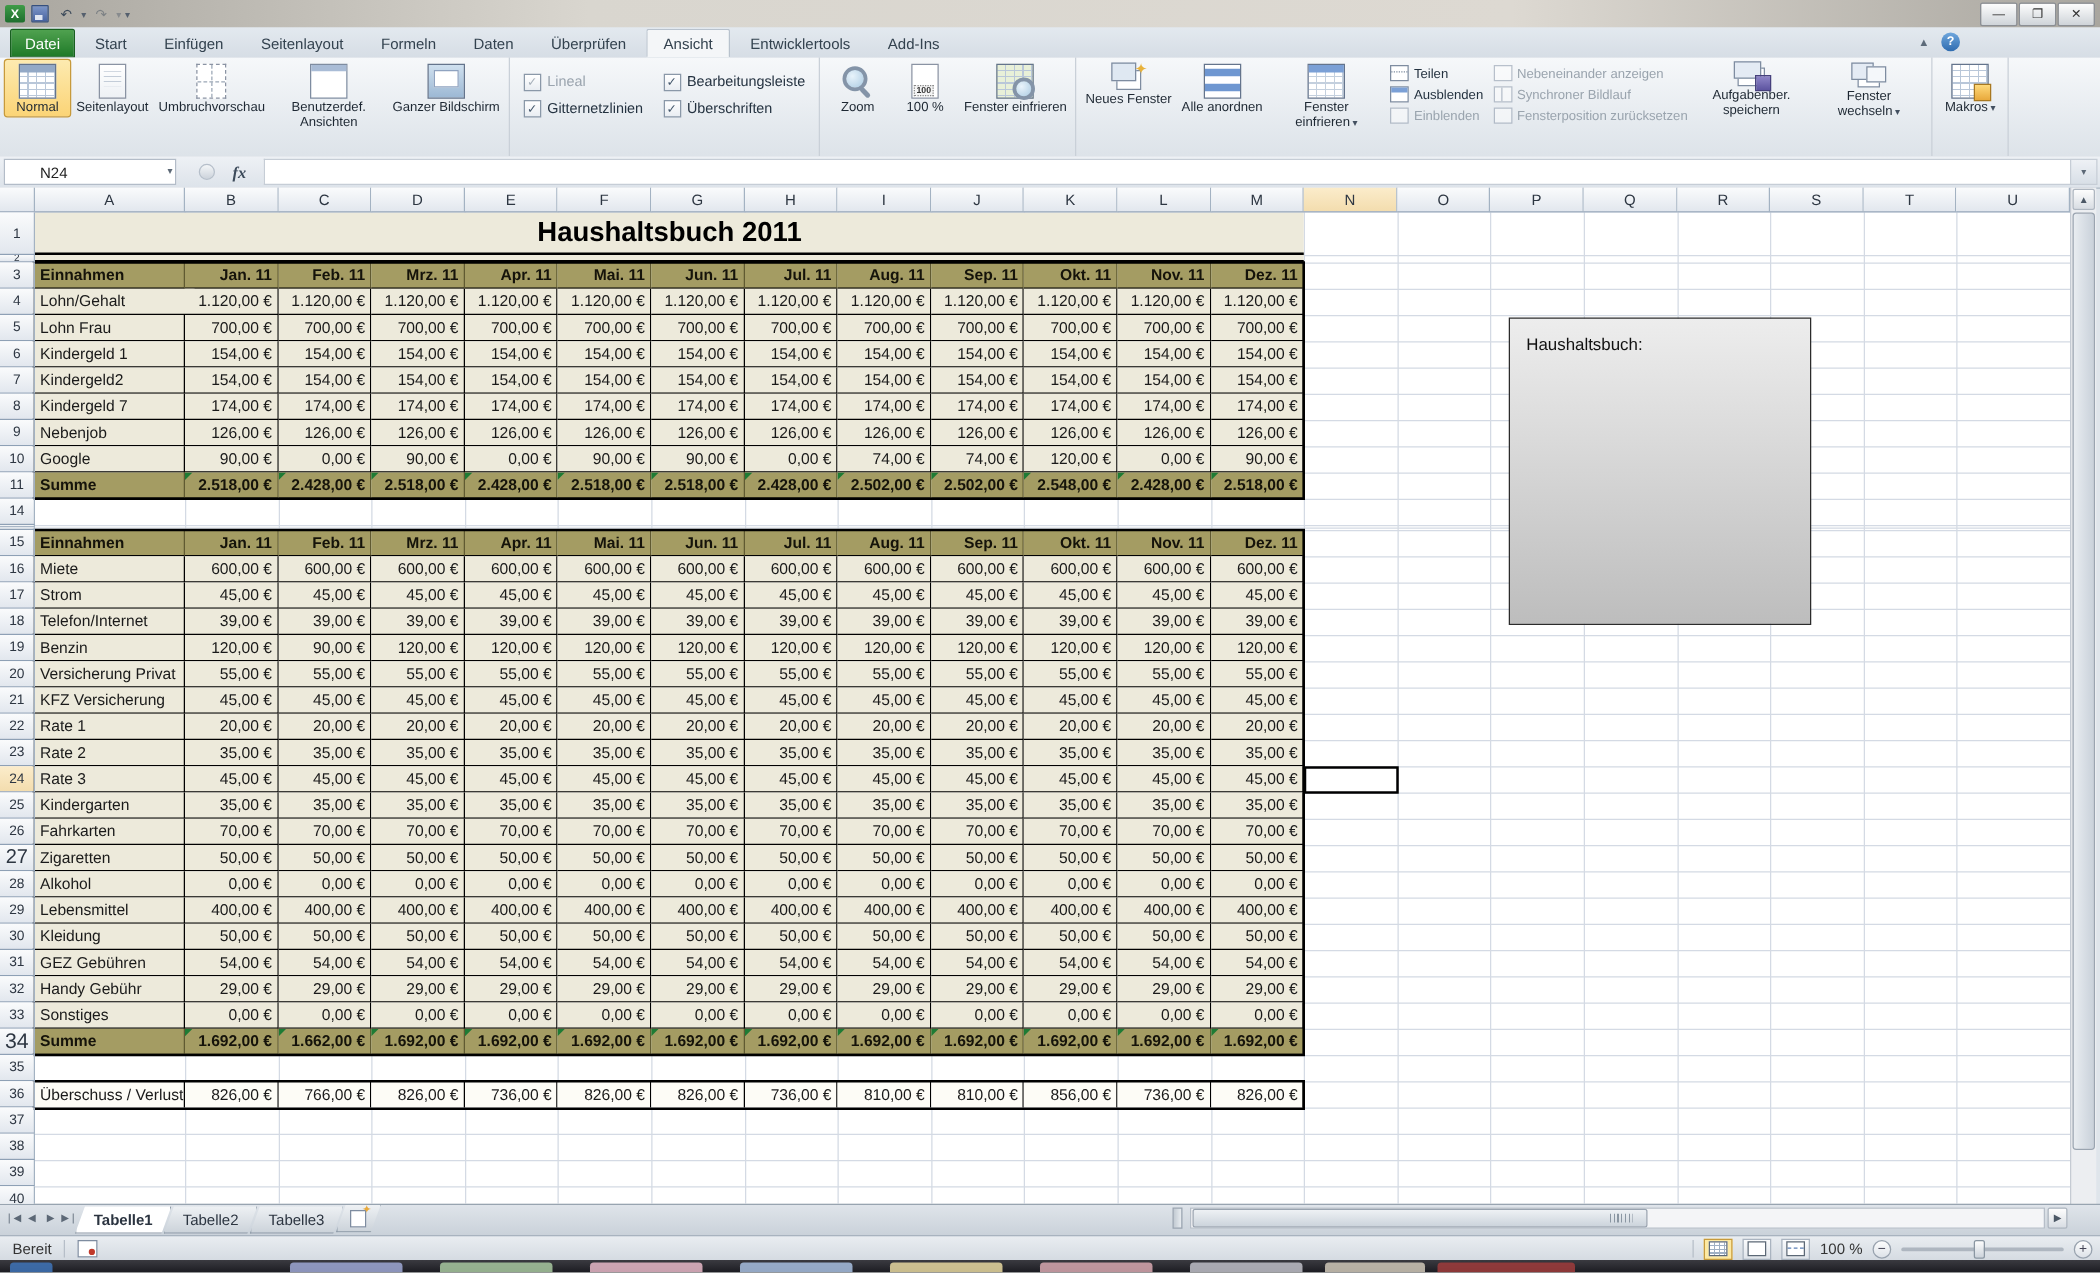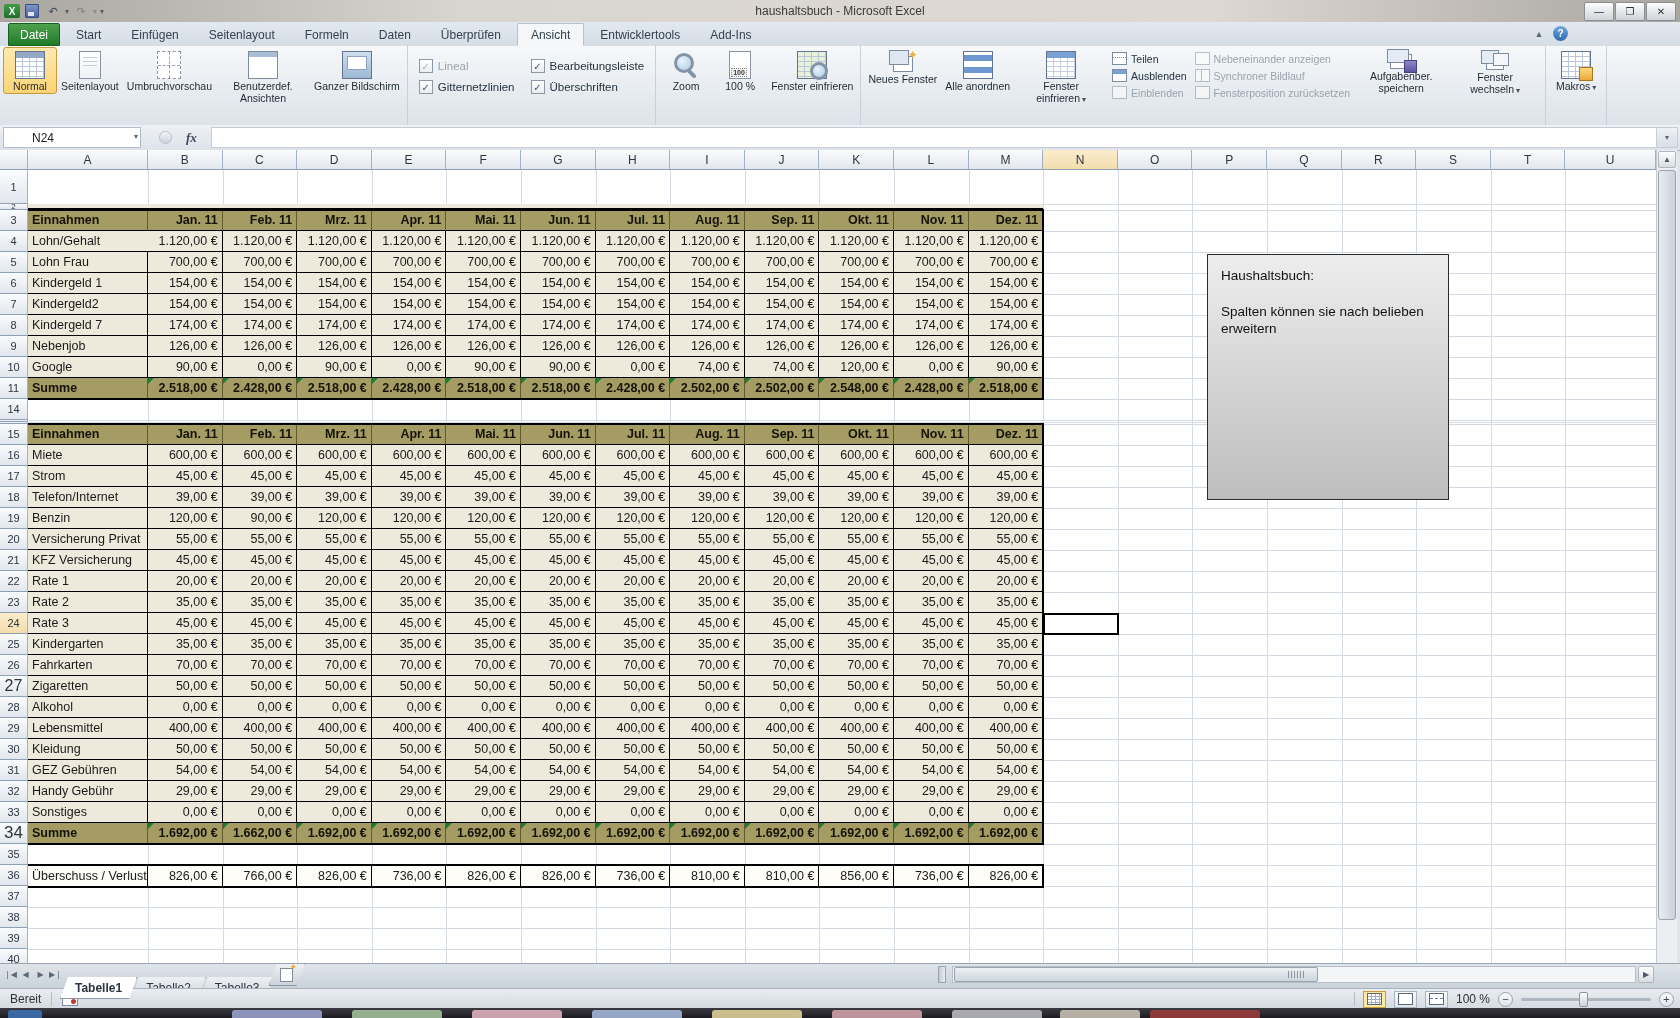--- a/index.html
+++ b/index.html
@@ -176,21 +176,20 @@
       <span class="xlogo">X</span>
       <span class="qicon">
           <span class="floppy"></span>
         </span>
       <span class="qicon">↶</span>
         <span class="ddv">▾</span>
       <span class="qicon dis">↷</span>
         <span class="ddv dis">▾</span>
       <span class="ddv">▾</span>
     </div>
-    <div id="title-text">haushaltsbuch  -  Microsoft Excel</div>
     <div id="winbtns">
       <div class="wbtn">—</div>
       <div class="wbtn">❐</div>
       <div class="wbtn">✕</div>
     </div>
   </div>
 
   <div id="tabrow">
       <div class="rtab datei">Datei</div>
       <div class="rtab">Start</div>
@@ -344,21 +343,20 @@
     </div>
     <div id="fbtn-circle"></div>
     <div id="fx">fx</div>
     <div id="fbar-input"></div>
     <div id="fbar-exp">▾</div>
   </div>
 
   <div id="grid">
     <div id="notebox">
       <p>Haushaltsbuch:</p>
-      <p>Spalten können sie nach belieben erweitern</p>
     </div>
   <div class="gl" style="left: 148px; top: 20px; width: 1px; height: 793px;"></div>
       <div class="gl" style="left: 222.6px; top: 20px; width: 1px; height: 793px;"></div>
       <div class="gl" style="left: 297.2px; top: 20px; width: 1px; height: 793px;"></div>
       <div class="gl" style="left: 371.8px; top: 20px; width: 1px; height: 793px;"></div>
       <div class="gl" style="left: 446.4px; top: 20px; width: 1px; height: 793px;"></div>
       <div class="gl" style="left: 521px; top: 20px; width: 1px; height: 793px;"></div>
       <div class="gl" style="left: 595.6px; top: 20px; width: 1px; height: 793px;"></div>
       <div class="gl" style="left: 670.2px; top: 20px; width: 1px; height: 793px;"></div>
       <div class="gl" style="left: 744.8px; top: 20px; width: 1px; height: 793px;"></div>
@@ -467,20 +465,21 @@
       <div class="c hdrcell" style="left: 0px; top: 610px; width: 28px; height: 21px; font-size: 11px;">31</div>
       <div class="c hdrcell" style="left: 0px; top: 631px; width: 28px; height: 21px; font-size: 11px;">32</div>
       <div class="c hdrcell" style="left: 0px; top: 652px; width: 28px; height: 21px; font-size: 11px;">33</div>
       <div class="c hdrcell" style="left: 0px; top: 673px; width: 28px; height: 21px; font-size: 17px;">34</div>
       <div class="c hdrcell" style="left: 0px; top: 694px; width: 28px; height: 21px; font-size: 11px;">35</div>
       <div class="c hdrcell" style="left: 0px; top: 715px; width: 28px; height: 21px; font-size: 11px;">36</div>
       <div class="c hdrcell" style="left: 0px; top: 736px; width: 28px; height: 21px; font-size: 11px;">37</div>
       <div class="c hdrcell" style="left: 0px; top: 757px; width: 28px; height: 21px; font-size: 11px;">38</div>
       <div class="c hdrcell" style="left: 0px; top: 778px; width: 28px; height: 21px; font-size: 11px;">39</div>
       <div class="c hdrcell" style="left: 0px; top: 799px; width: 28px; height: 21px; font-size: 11px;">40</div>
+      <div class="c " style="left: 28px; top: 20px; width: 1015.2px; height: 34px; background: rgb(237, 234, 219); border-bottom: 2px solid rgb(0, 0, 0); justify-content: center; font-size: 22px; font-weight: bold; font-family: &quot;Liberation Sans&quot;, sans-serif; color: rgb(0, 0, 0);">Haushaltsbuch 2011</div>
       <div class="c " style="left: 28px; top: 54px; width: 1015.2px; height: 6px; background: rgb(237, 234, 219); border-bottom: 2px solid rgb(0, 0, 0);"></div>
       <div class="c olive bold" style="left: 28px; top: 60px; width: 120px; height: 21px;">Einnahmen</div>
       <div class="c olive bold num" style="left: 148px; top: 60px; width: 74.6px; height: 21px;">Jan. 11</div>
       <div class="c olive bold num" style="left: 222.6px; top: 60px; width: 74.6px; height: 21px;">Feb. 11</div>
       <div class="c olive bold num" style="left: 297.2px; top: 60px; width: 74.6px; height: 21px;">Mrz. 11</div>
       <div class="c olive bold num" style="left: 371.8px; top: 60px; width: 74.6px; height: 21px;">Apr. 11</div>
       <div class="c olive bold num" style="left: 446.4px; top: 60px; width: 74.6px; height: 21px;">Mai. 11</div>
       <div class="c olive bold num" style="left: 521px; top: 60px; width: 74.6px; height: 21px;">Jun. 11</div>
       <div class="c olive bold num" style="left: 595.6px; top: 60px; width: 74.6px; height: 21px;">Jul. 11</div>
       <div class="c olive bold num" style="left: 670.2px; top: 60px; width: 74.6px; height: 21px;">Aug. 11</div>
@@ -877,21 +876,21 @@
     <div class="sarrow" style="top:818px">▼</div>
   </div>
 
   <div id="tabstrip">
     <div id="tabnav">
       <span class="tnav">❘◀</span>
       <span class="tnav">◀</span>
       <span class="tnav">▶</span>
       <span class="tnav">▶❘</span>
     </div>
-    <div id="sheettabs" style="display:flex;padding-top:13px;">
+    <div id="sheettabs" style="display:flex;padding-top:1px;">
         <div class="sheettab active">Tabelle1</div>
         <div class="sheettab">Tabelle2</div>
         <div class="sheettab">Tabelle3</div>
       </div>
     <div id="instab">
         <span class="instab-ic"></span>
       </div>
   </div>
   <div id="tsplit"></div>
   <div id="hscroll-track"></div>

